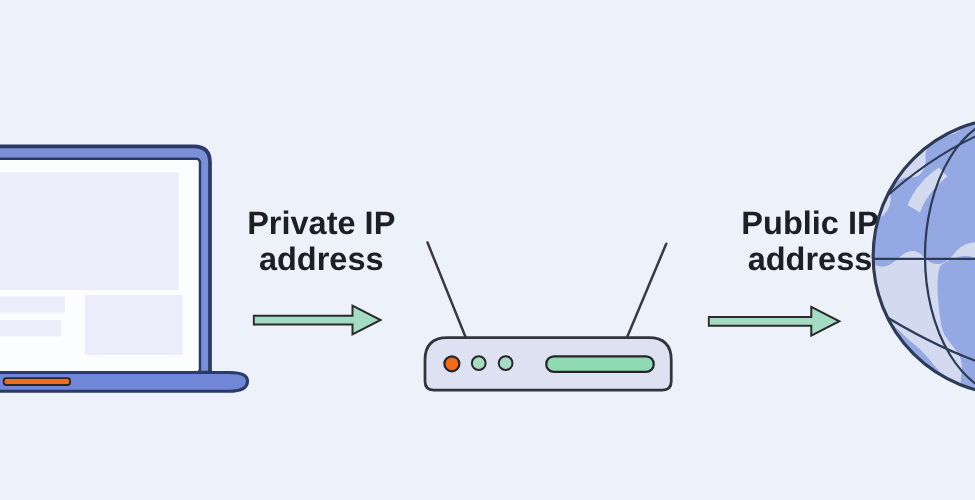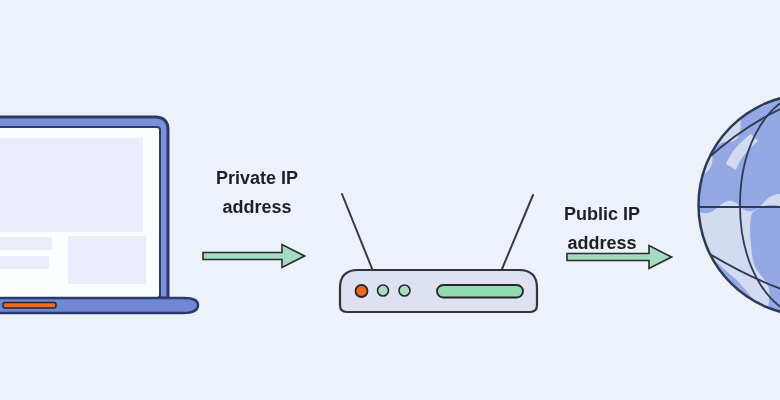--- a/index.html
+++ b/index.html
@@ -12,21 +12,21 @@
     width:780px;height:400px;
     background:#edf1fa;
     overflow:hidden;
   }
   .abs{position:absolute;}
   svg{display:block;}
   .flow-label{
     position:absolute;
     width:176px;
     text-align:center;
-    font-size:18px;
+    font-size:26px;
     font-weight:700;
     line-height:29px;
     color:#1e1e25;
     letter-spacing:0;
   }
   .flow-label span{display:block;}
 </style>
 </head>
 <body>
 
@@ -70,21 +70,21 @@
       <path d="M 358 270 H 519 Q 537 270 537 288 V 305 Q 537 312 530 312 H 347 Q 340 312 340 305 V 288 Q 340 270 358 270 Z" fill="#dee1f2" stroke="#33333b" stroke-width="2.2"></path>
 
       <circle cx="361.5" cy="291" r="6" fill="#f2691a" stroke="#26262b" stroke-width="1.8"></circle>
       <circle cx="383" cy="290.5" r="5.5" fill="#a6dcc3" stroke="#26262b" stroke-width="1.6"></circle>
       <circle cx="404.5" cy="290.5" r="5.5" fill="#a6dcc3" stroke="#26262b" stroke-width="1.6"></circle>
 
       <rect x="437" y="285" width="86" height="12.5" rx="6.2" fill="#8fd9b3" stroke="#26262b" stroke-width="1.8"></rect>
     </svg>
   </div>
 
-  <div class="flow-label" style="left:514px;top:164px;margin-top:36px;">
+  <div class="flow-label" style="left:560px;top:164px;">
     <span>Public IP</span>
     <span>address</span>
   </div>
 
   <div class="abs" style="left:566px;top:244px;">
     <svg width="107" height="26" viewBox="0 0 107 26">
       <path d="M 1 9.5 H 83 V 1.5 L 105.5 13 L 83 24.5 V 16.5 H 1 Z" fill="#a3dcc2" stroke="#2b2b2b" stroke-width="1.6" stroke-linejoin="miter"></path>
     </svg>
   </div>
 

